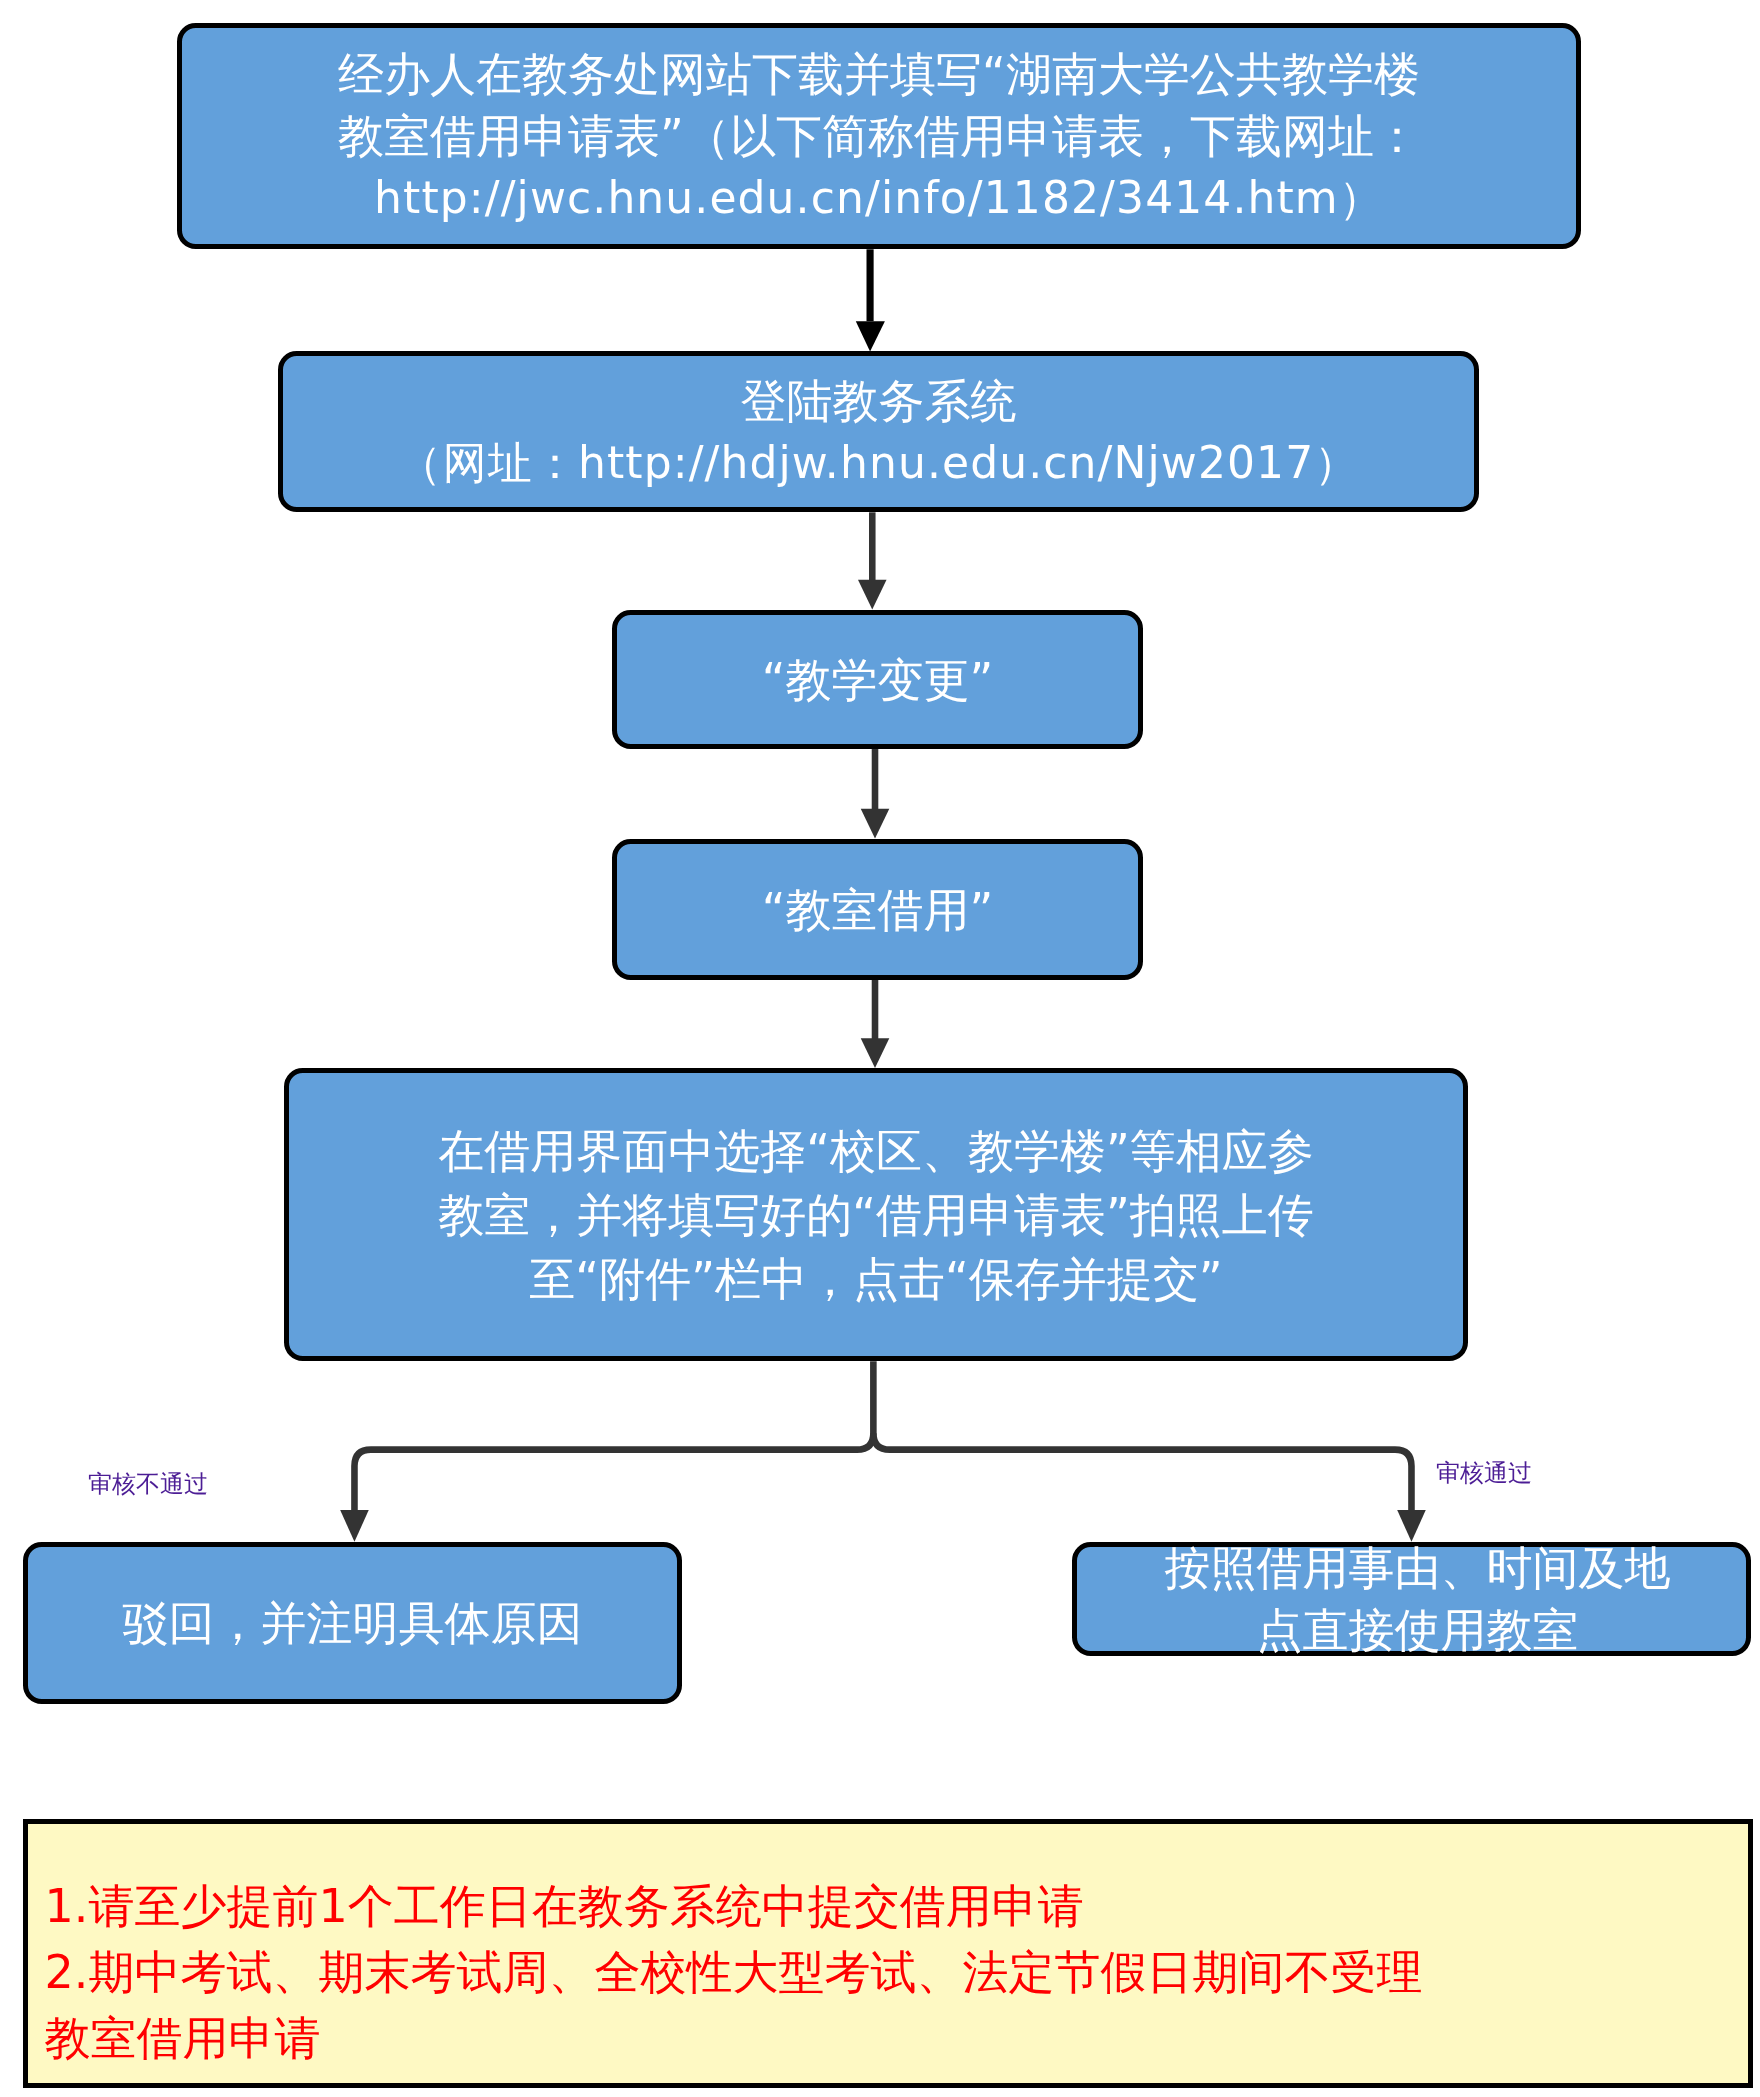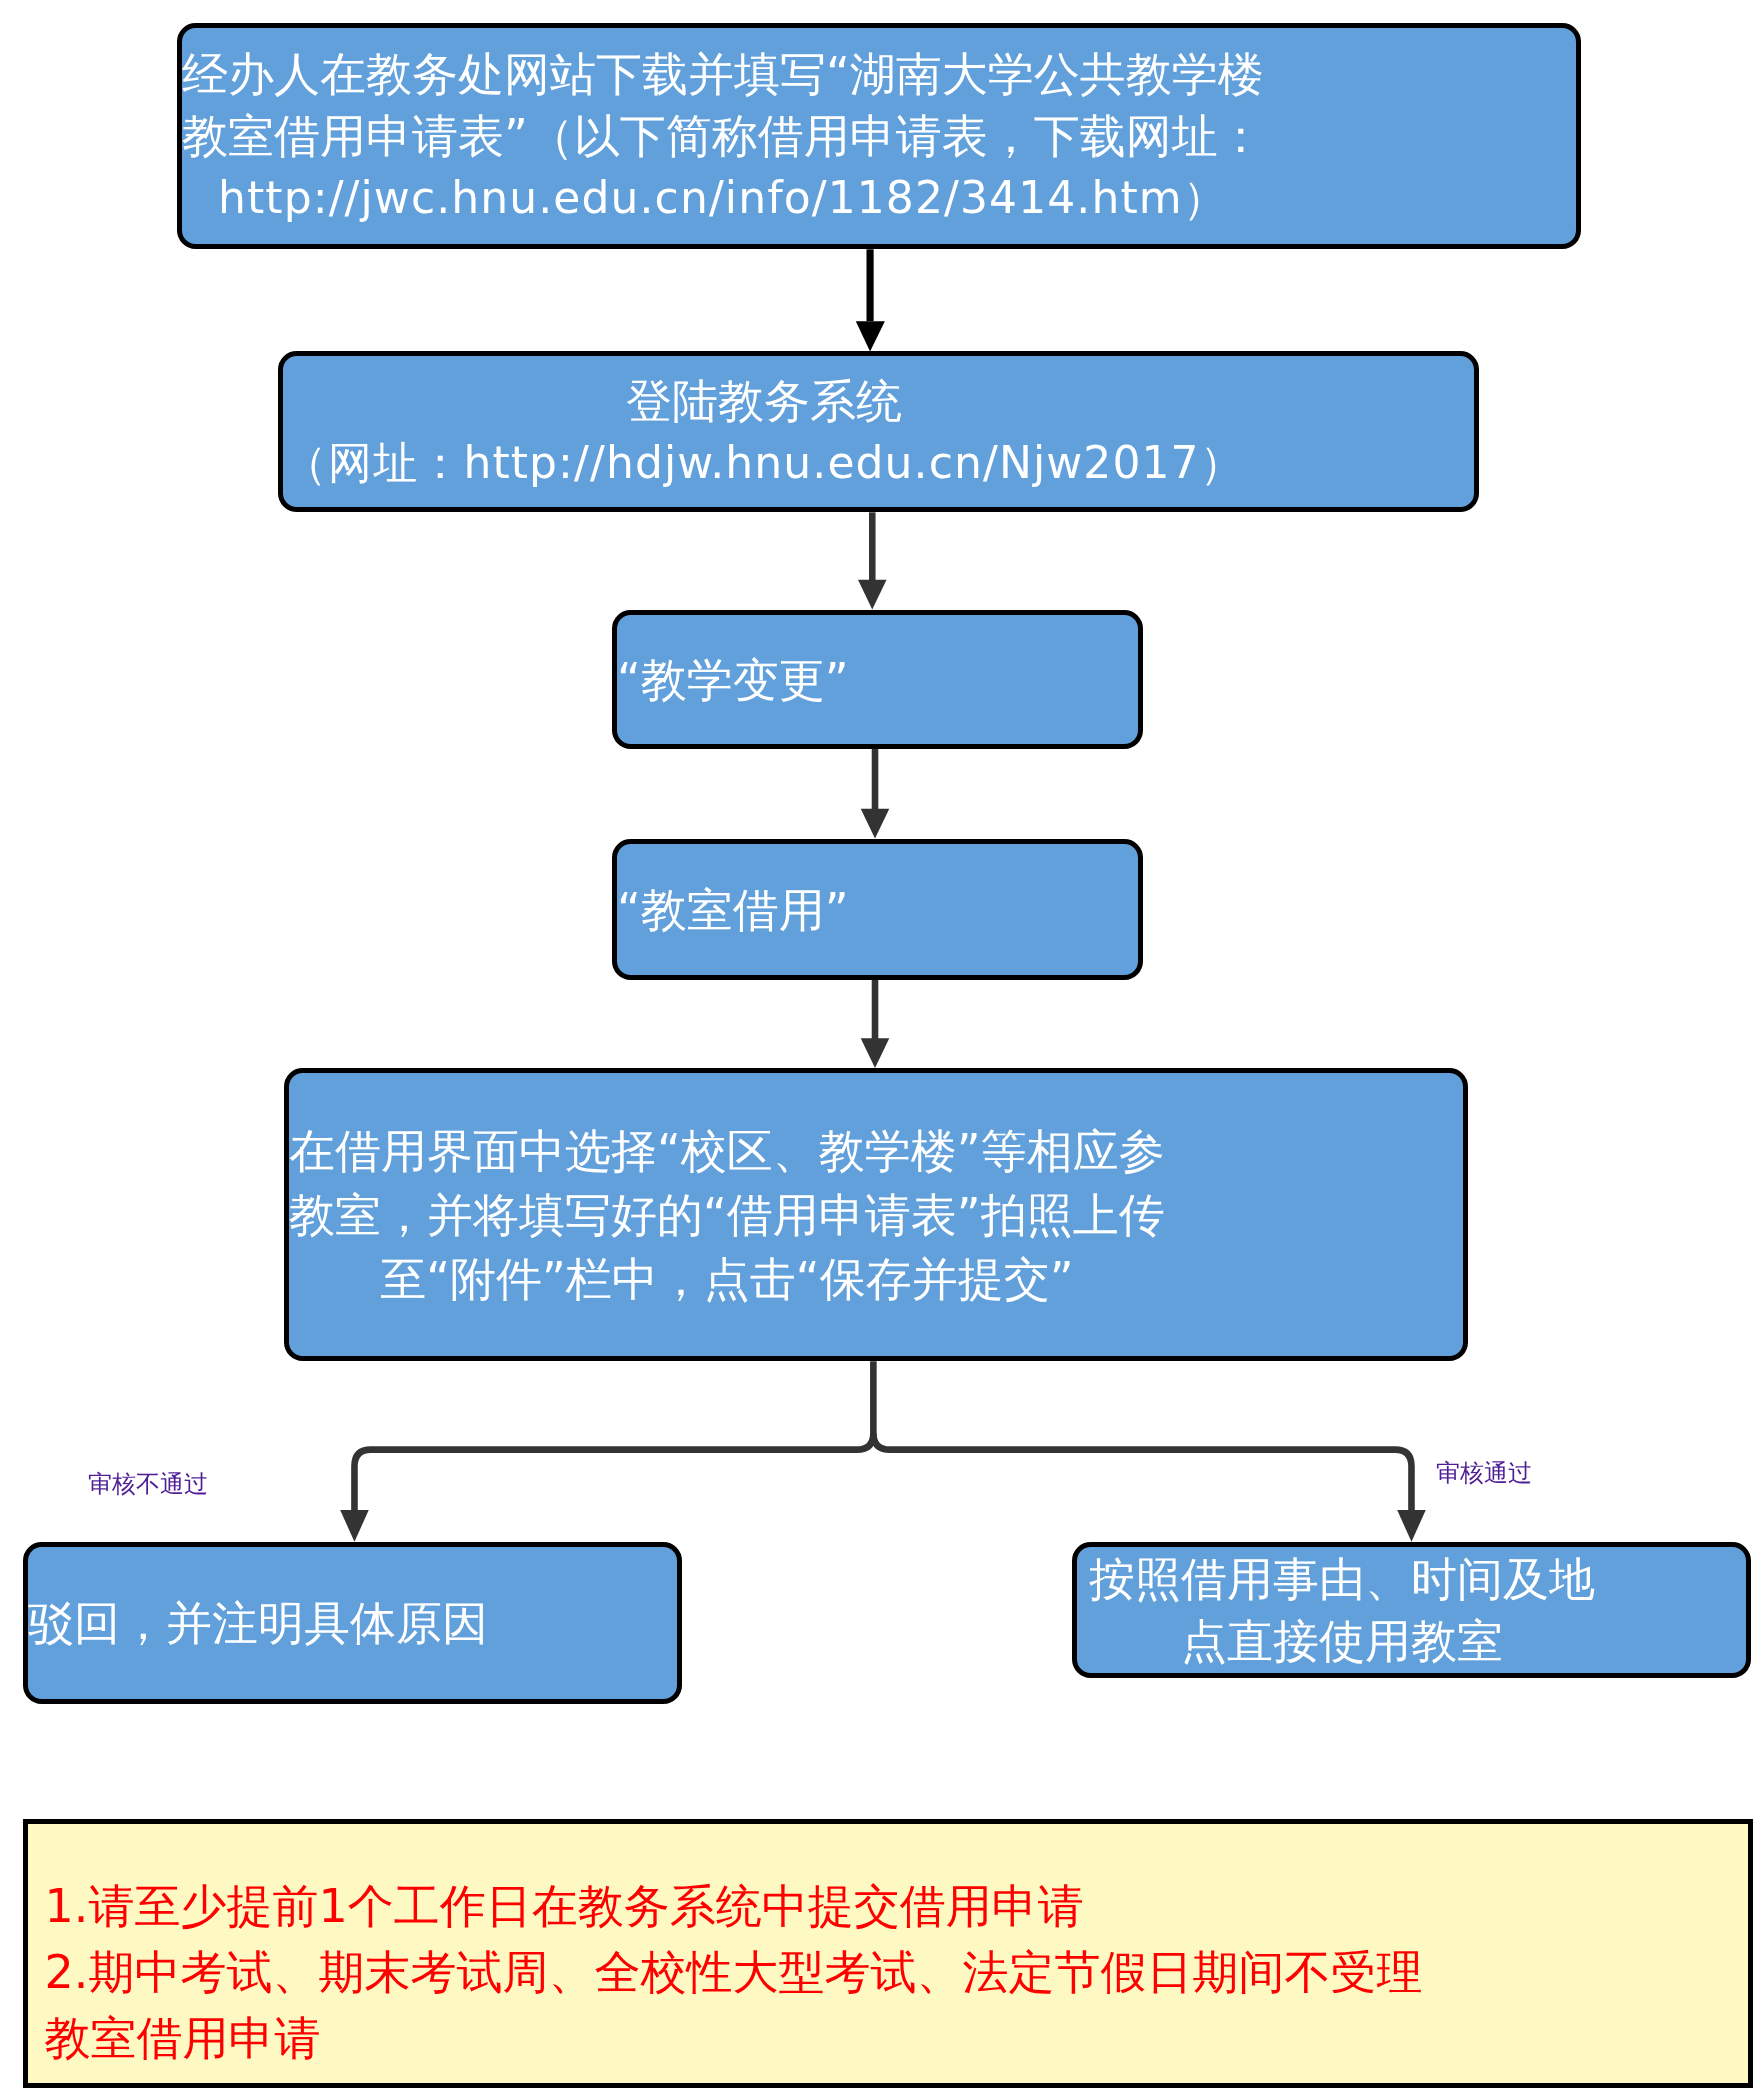--- a/index.html
+++ b/index.html
@@ -1,29 +1,29 @@
 <!DOCTYPE html>
 <html style="font-size:8.8px"><head>
 <meta charset="utf-8">
 <style>
   html, body { margin:0; padding:0; background:#ffffff; }
   body { width:1761px; height:2097px; position:relative; overflow:hidden;
          font-family:"DejaVu Sans", "Liberation Sans", sans-serif; }
   .box { position:absolute; box-sizing:border-box; background:#62a0db;
          border:5.5px solid #000; border-radius:18.7px; color:#fff;
-         display:flex; align-items:center; text-align:center; }
+         display:flex; align-items:center; justify-content:center; text-align:center; }
   .box .txt { font-size:46px; line-height:62px; }
   .box .url { font-size:44px; line-height:62px; letter-spacing:1.1px; }
   #b1 { left:177px; top:23px; width:1404px; height:226px; }
   #b2 { left:278px; top:351px; width:1201px; height:161px; }
   #b3 { left:612px; top:610px; width:531px; height:139px; }
   #b4 { left:612px; top:839px; width:531px; height:141px; }
   #b5 { left:284px; top:1068px; width:1184px; height:293px; }
   #b6 { left:23px; top:1542px; width:659px; height:162px; }
-  #b7 { left:1072px; top:1542px; width:679px; height:136px;padding-left:12px; }
+  #b7 { left:1072px; top:1542px; width:679px; height:114px;padding-left:12px; }
   #b5 .txt { font-size:46px; line-height:64px; }
   .note { position:absolute; left:23px; top:1819px; width:1730px; height:269px; box-sizing:border-box;
           border:5.5px solid #000; background:#fef9c3; color:#ff0000; padding:49px 11px 0 16.5px; }
   .note div { font-size:46px; line-height:66px; }
   .label { position:absolute; font-size:24px; color:#4c1d95; }
   svg.conn { position:absolute; left:0; top:0; }
 </style>
 </head>
 <body>
 

